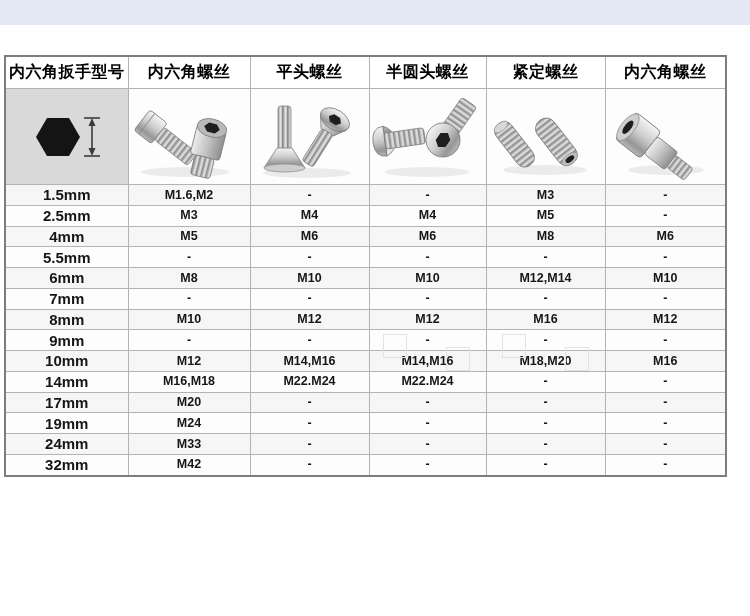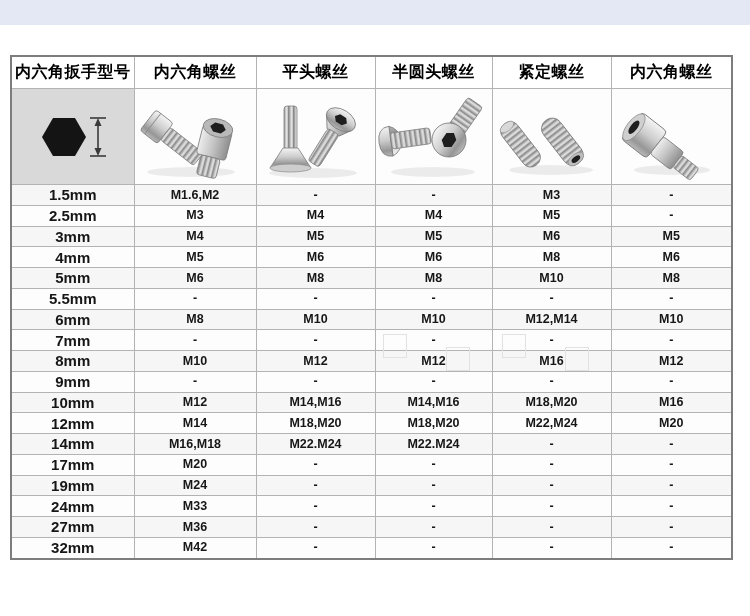--- a/index.html
+++ b/index.html
@@ -6,21 +6,21 @@
   body{
     width:750px;height:616px;position:relative;background:#ffffff;
     font-family:"Liberation Sans","DejaVu Sans",sans-serif;
     overflow:hidden;
   }
   .top-band{
     position:absolute;left:0;top:0;width:750px;height:25px;
     background:#e4e8f5;
   }
   table.spec{
-    position:absolute;left:10px;top:55px;width:721px;
+    position:absolute;left:4px;top:55px;width:721px;
     border-collapse:collapse;table-layout:fixed;
     border:2px solid #7d7d7d;
     background:#ffffff;
   }
   table.spec th, table.spec td{
     border:1px solid #b3b3b3;
     text-align:center;vertical-align:middle;
     padding:0;overflow:hidden;
   }
   tr.header-row th{
@@ -185,44 +185,28 @@
       </tr>
       <tr>
         <td class="size-col">2.5mm</td>
         <td>M3</td>
         <td>M4</td>
         <td>M4</td>
         <td>M5</td>
         <td>-</td>
       </tr>
       <tr>
-        <td class="size-col">3mm</td>
-        <td>M4</td>
-        <td>M5</td>
-        <td>M5</td>
-        <td>M6</td>
-        <td>M5</td>
-      </tr>
-      <tr>
         <td class="size-col">4mm</td>
         <td>M5</td>
         <td>M6</td>
         <td>M6</td>
         <td>M8</td>
         <td>M6</td>
       </tr>
       <tr>
-        <td class="size-col">5mm</td>
-        <td>M6</td>
-        <td>M8</td>
-        <td>M8</td>
-        <td>M10</td>
-        <td>M8</td>
-      </tr>
-      <tr>
         <td class="size-col">5.5mm</td>
         <td>-</td>
         <td>-</td>
         <td>-</td>
         <td>-</td>
         <td>-</td>
       </tr>
       <tr>
         <td class="size-col">6mm</td>
         <td>M8</td>
@@ -257,28 +241,20 @@
       </tr>
       <tr>
         <td class="size-col">10mm</td>
         <td>M12</td>
         <td>M14,M16</td>
         <td>M14,M16</td>
         <td>M18,M20</td>
         <td>M16</td>
       </tr>
       <tr>
-        <td class="size-col">12mm</td>
-        <td>M14</td>
-        <td>M18,M20</td>
-        <td>M18,M20</td>
-        <td>M22,M24</td>
-        <td>M20</td>
-      </tr>
-      <tr>
         <td class="size-col">14mm</td>
         <td>M16,M18</td>
         <td>M22.M24</td>
         <td>M22.M24</td>
         <td>-</td>
         <td>-</td>
       </tr>
       <tr>
         <td class="size-col">17mm</td>
         <td>M20</td>
@@ -297,28 +273,20 @@
       </tr>
       <tr>
         <td class="size-col">24mm</td>
         <td>M33</td>
         <td>-</td>
         <td>-</td>
         <td>-</td>
         <td>-</td>
       </tr>
       <tr>
-        <td class="size-col">27mm</td>
-        <td>M36</td>
-        <td>-</td>
-        <td>-</td>
-        <td>-</td>
-        <td>-</td>
-      </tr>
-      <tr>
         <td class="size-col">32mm</td>
         <td>M42</td>
         <td>-</td>
         <td>-</td>
         <td>-</td>
         <td>-</td>
       </tr>
     </tbody>
 </table>
 

